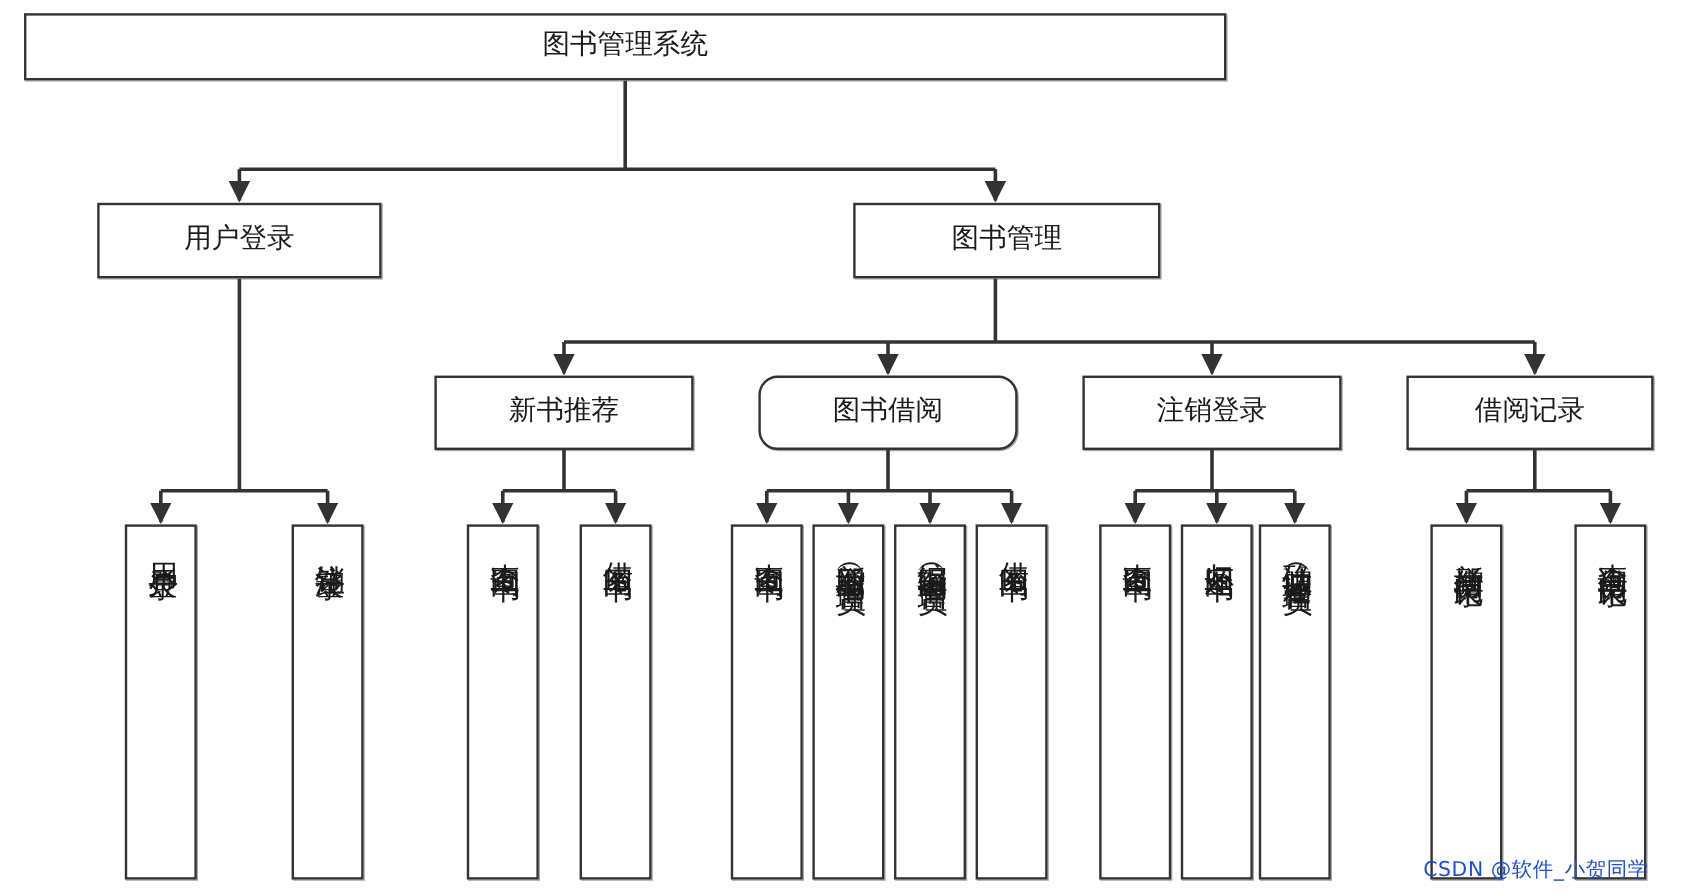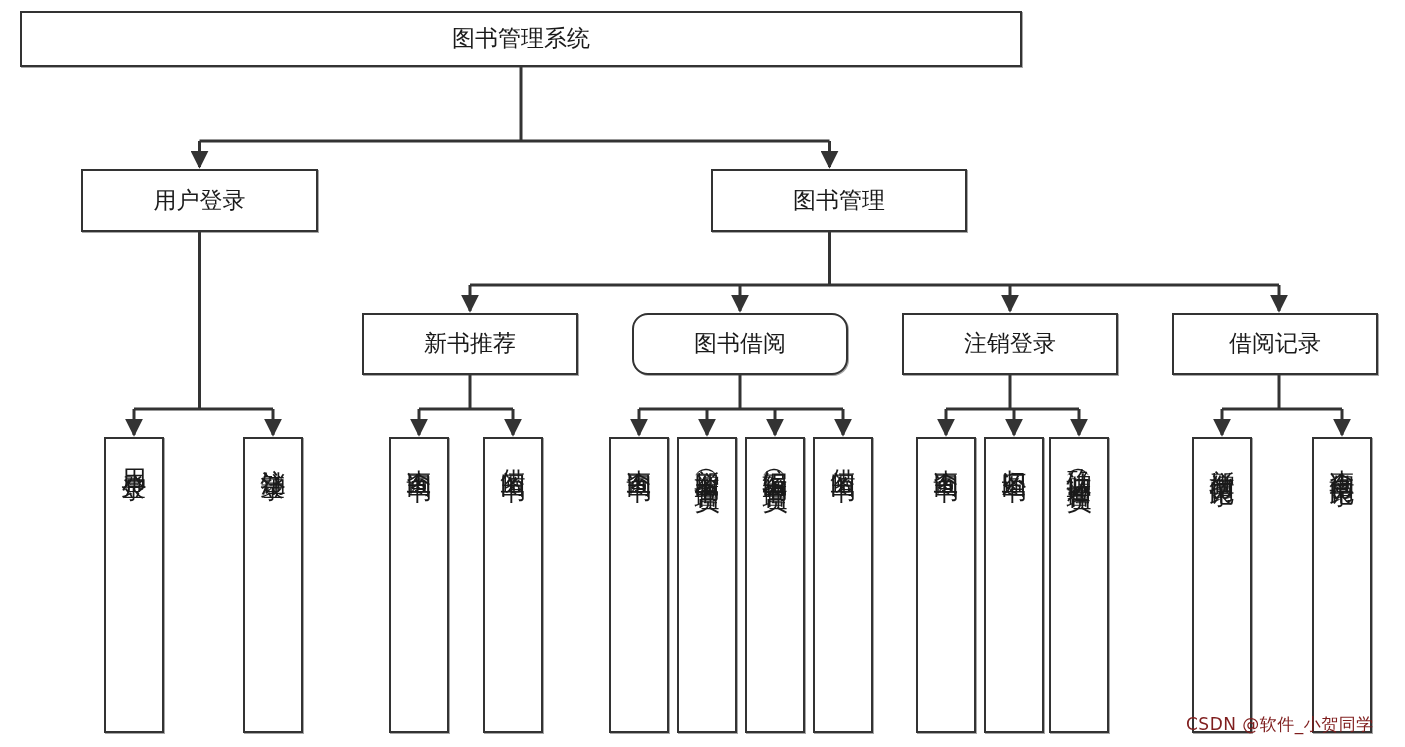--- a/index.html
+++ b/index.html
@@ -35,20 +35,21 @@
     display: flex;
     align-items: center;
     justify-content: center;
     color: #1a1a1a;
   }
   .node .label {
     display: block;
     text-align: center;
     line-height: 1.18;
     white-space: nowrap;
+    font-family: Liberation Mono, monospace;
   }
   .node.horiz .label {
     font-size: 23px;
   }
   .node.vert {
     align-items: flex-start;
     padding-top: 10px;
   }
   .node.vert .label {
     writing-mode: vertical-rl;
@@ -56,21 +57,21 @@
     font-size: 25px;
     letter-spacing: 3px;
     line-height: 1;
     white-space: nowrap;
   }
   .watermark {
     position: absolute;
     left: 1186px;
     top: 713px;
     font-size: 17px;
-    color: #7f1d1d;
+    color: #1d4ed8;
     letter-spacing: 0.5px;
     white-space: nowrap;
   }
 </style>
 </head>
 <body>
 
 <div id="canvas">
   <svg class="wires" viewBox="0 0 1405 747" xmlns="http://www.w3.org/2000/svg">
     <defs>

